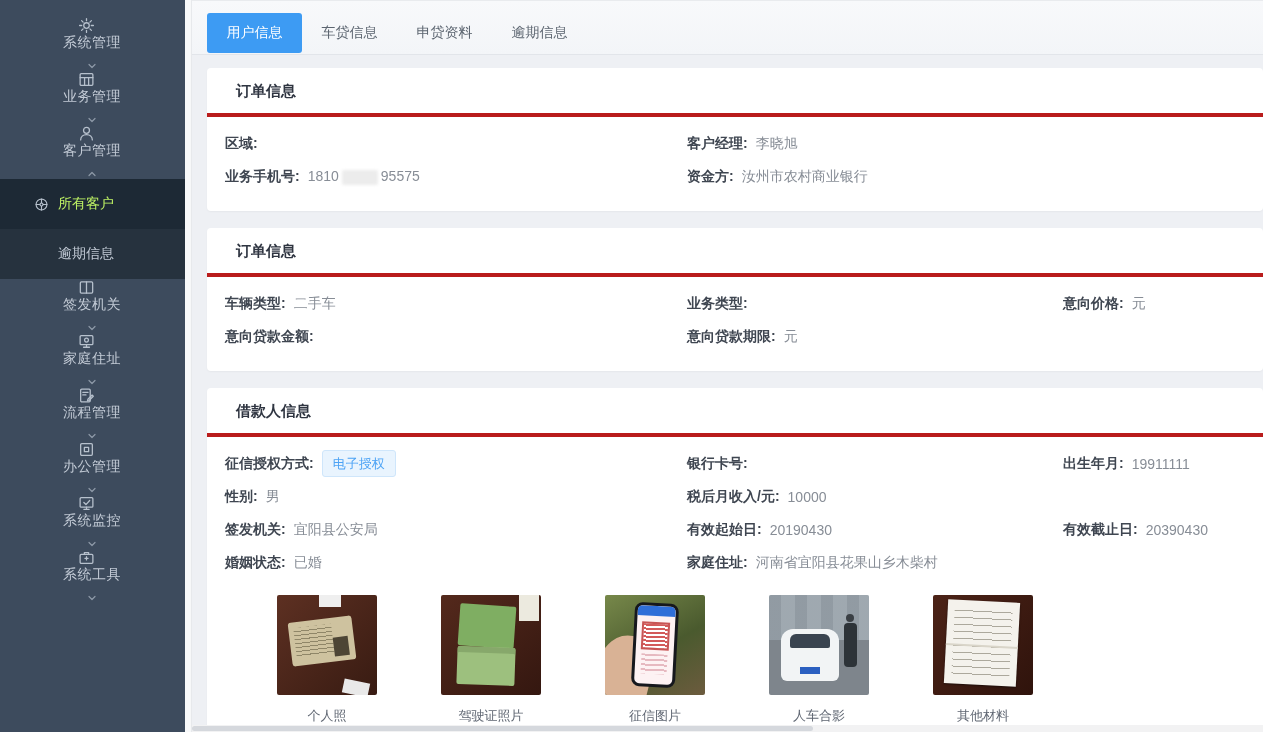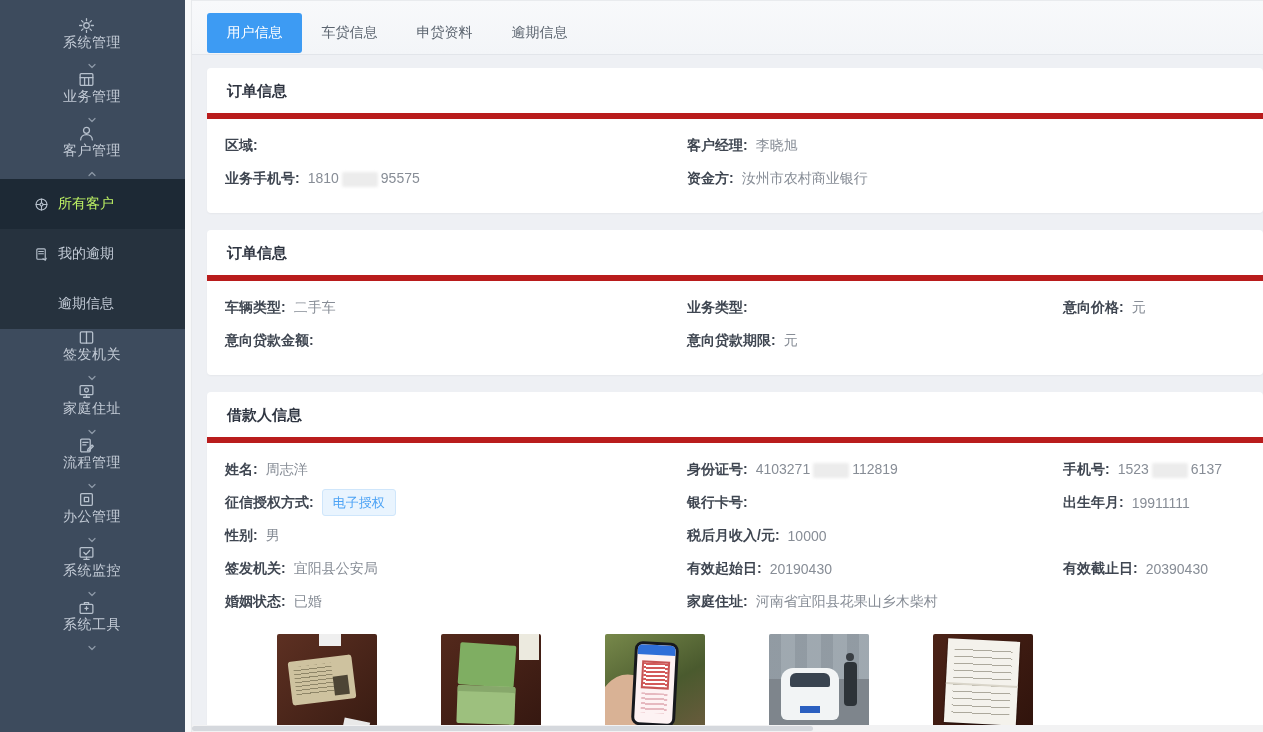--- a/index.html
+++ b/index.html
@@ -22,21 +22,21 @@
   .icon-svg { width:100%; height:100%; fill:none; stroke:currentColor; stroke-width:1.2; stroke-linecap:round; stroke-linejoin:round; }
 
   
   .main { flex:1; display:flex; flex-direction:column; position:relative; min-width:0; }
   .tabbar { height:55px; flex:0 0 55px; background:linear-gradient(#f8f9fb,#f3f5f8); border-top:1px solid #e9ebee; border-bottom:1px solid #e2e5ea; display:flex; align-items:center; padding:10px 0 0 15px; }
   .tab { width:95px; height:40px; display:flex; align-items:center; justify-content:center; font-size:14px; color:#5c6570; cursor:pointer; border-radius:3px; }
   .tab.active { background:#3d9bf3; color:#ffffff; }
 
   .content { flex:1; padding:13px 0 0 15px; overflow:hidden; }
   .card { background:#ffffff; border-radius:4px; margin-bottom:17px; box-shadow:0 1px 2px rgba(0,0,0,.04); }
-  .card-title { padding:14px 20px 12px; font-weight:bold; font-size:15px; color:#2f3541; border-bottom:6px solid #b91c1c; }
+  .card-title { padding:14px 29px 12px; font-weight:bold; font-size:15px; color:#2f3541; border-bottom:4px solid #b91c1c; }
   .card-body { padding:10px 18px 18px; }
   .frow { display:grid; grid-template-columns:462px 376px 1fr; align-items:center; min-height:33px; }
   .cell { display:flex; align-items:center; min-height:33px; }
   .flabel { font-weight:bold; color:#3f4651; white-space:nowrap; }
   .fvalue { color:#878d96; margin-left:8px; white-space:nowrap; }
   .tag { display:inline-block; margin-left:8px; background:#e9f4fe; border:1px solid #cfe6fb; color:#4da3f5; font-size:13px; line-height:1; padding:6px 10px; border-radius:3px; cursor:pointer; white-space:nowrap; }
   .redact { display:inline-block; width:36px; height:15px; background:#ececec; border-radius:2px; vertical-align:middle; margin:0 3px; filter:blur(1.5px); }
 
   
   .attach-row { display:flex; gap:64px; margin:16px 0 0 52px; }
@@ -122,27 +122,20 @@
 
     <div class="submenu">
       <div class="submenu-item active">
         <span class="mi-icon"><svg class="icon-svg" viewBox="0 0 16 16">
               <circle cx="8" cy="8" r="5.8"></circle>
               <circle cx="8" cy="8" r="1.6"></circle>
               <path d="M8 2.2v4M8 9.8v4M2.2 8h4M9.8 8h4"></path>
             </svg></span>
         <span class="mi-label">所有客户</span>
       </div>
-      <div class="submenu-item">
-        <span class="mi-icon"><svg class="icon-svg" viewBox="0 0 16 16">
-              <rect x="3" y="2" width="9" height="11" rx="1"></rect>
-              <path d="M5 4.8h5M5 7.2h5M9.5 12.5l2.6 1.6.9-2"></path>
-            </svg></span>
-        <span class="mi-label">我的逾期</span>
-      </div>
       <div class="submenu-item no-icon">
         <span class="mi-label">逾期信息</span>
       </div>
     </div>
 
     <div class="menu-item">
       <span class="mi-icon"><svg class="icon-svg" viewBox="0 0 16 16">
             <rect x="2.2" y="2.8" width="11.6" height="10.4" rx="1"></rect>
             <path d="M8 2.8v10.4"></path>
           </svg></span>
@@ -277,34 +270,20 @@
               <span class="fvalue">元</span>
             </div>
             <div class="cell"></div>
           </div>
         </div>
       </section>
 
       <section class="card">
         <div class="card-title">借款人信息</div>
         <div class="card-body">
-          <div class="frow">
-            <div class="cell">
-              <span class="flabel">姓名:</span>
-              <span class="fvalue">周志洋</span>
-            </div>
-            <div class="cell">
-              <span class="flabel">身份证号:</span>
-              <span class="fvalue"><span>4103271</span><span class="redact"></span><span>112819</span></span>
-            </div>
-            <div class="cell">
-              <span class="flabel">手机号:</span>
-              <span class="fvalue"><span>1523</span><span class="redact"></span><span>6137</span></span>
-            </div>
-          </div>
           <div class="frow">
             <div class="cell">
               <span class="flabel">征信授权方式:</span>
               <span class="tag">电子授权</span>
             </div>
             <div class="cell">
               <span class="flabel">银行卡号:</span>
               <span class="fvalue"></span>
             </div>
             <div class="cell">

